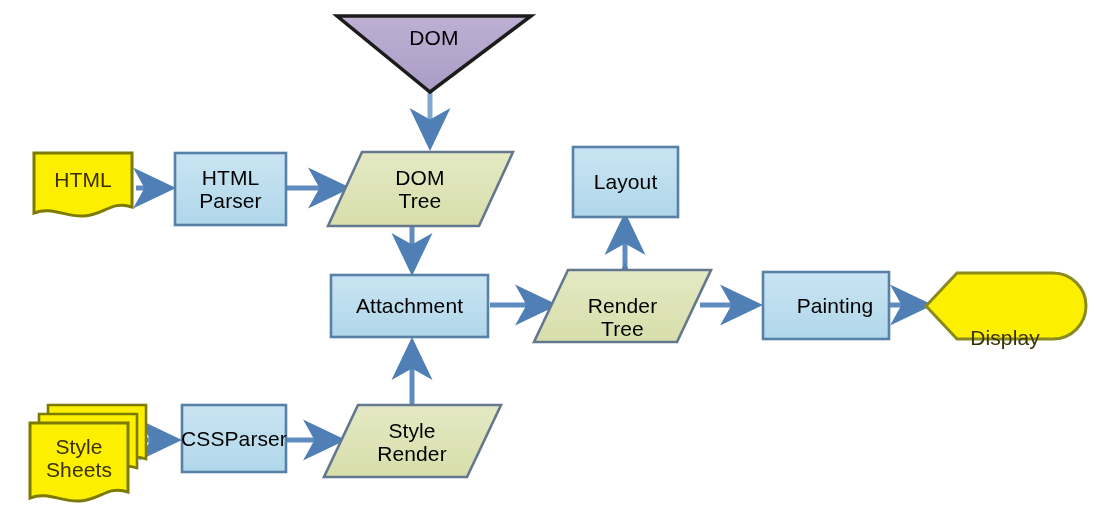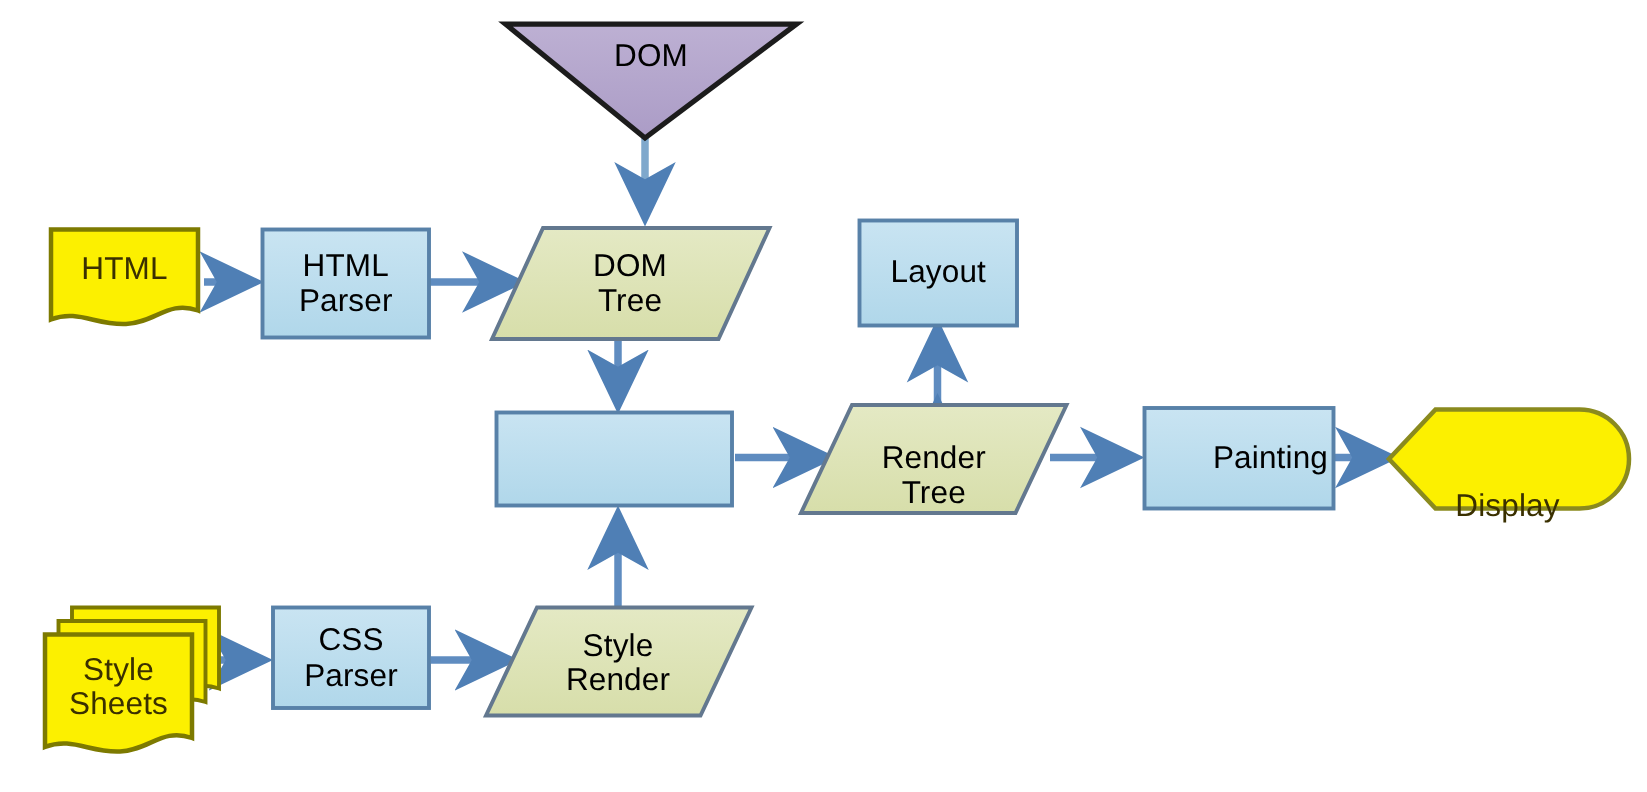--- a/index.html
+++ b/index.html
@@ -144,36 +144,37 @@
     <span>Parser</span>
   </div>
 
   <div class="lbl two" style="left:340px;top:154px;width:160px;height:70px;flex-direction:column;">
     <span>DOM</span>
     <span>Tree</span>
   </div>
 
   <div class="lbl" style="left:573px;top:147px;width:105px;height:70px;">Layout</div>
 
+  <div class="lbl" style="left:331px;top:275px;width:157px;height:62px;">Attachment</div>
 
   <div class="lbl two" style="left:545px;top:272px;width:155px;height:90px;flex-direction:column;">
     <span>Render</span>
     <span>Tree</span>
   </div>
 
-  <div class="lbl" style="left:763px;top:272px;width:144px;height:67px;margin-left:12px;">Painting</div>
+  <div class="lbl" style="left:763px;top:272px;width:144px;height:67px;">Painting</div>
 
   <div class="lbl brown" style="left:940px;top:273px;width:130px;height:66px;margin-top:32px;">Display</div>
 
   <div class="lbl two brown" style="left:30px;top:424px;width:98px;height:68px;flex-direction:column;">
     <span>Style</span>
     <span>Sheets</span>
   </div>
 
-  <div class="lbl two" style="left:182px;top:405px;width:104px;height:67px;flex-direction:column;text-align:right;">
+  <div class="lbl two" style="left:182px;top:405px;width:104px;height:67px;flex-direction:row;text-align:right;">
     <span>CSS</span>
     <span>Parser</span>
   </div>
 
   <div class="lbl two" style="left:337px;top:407px;width:150px;height:70px;flex-direction:column;">
     <span>Style</span>
     <span>Render</span>
   </div>
 
 </div>

